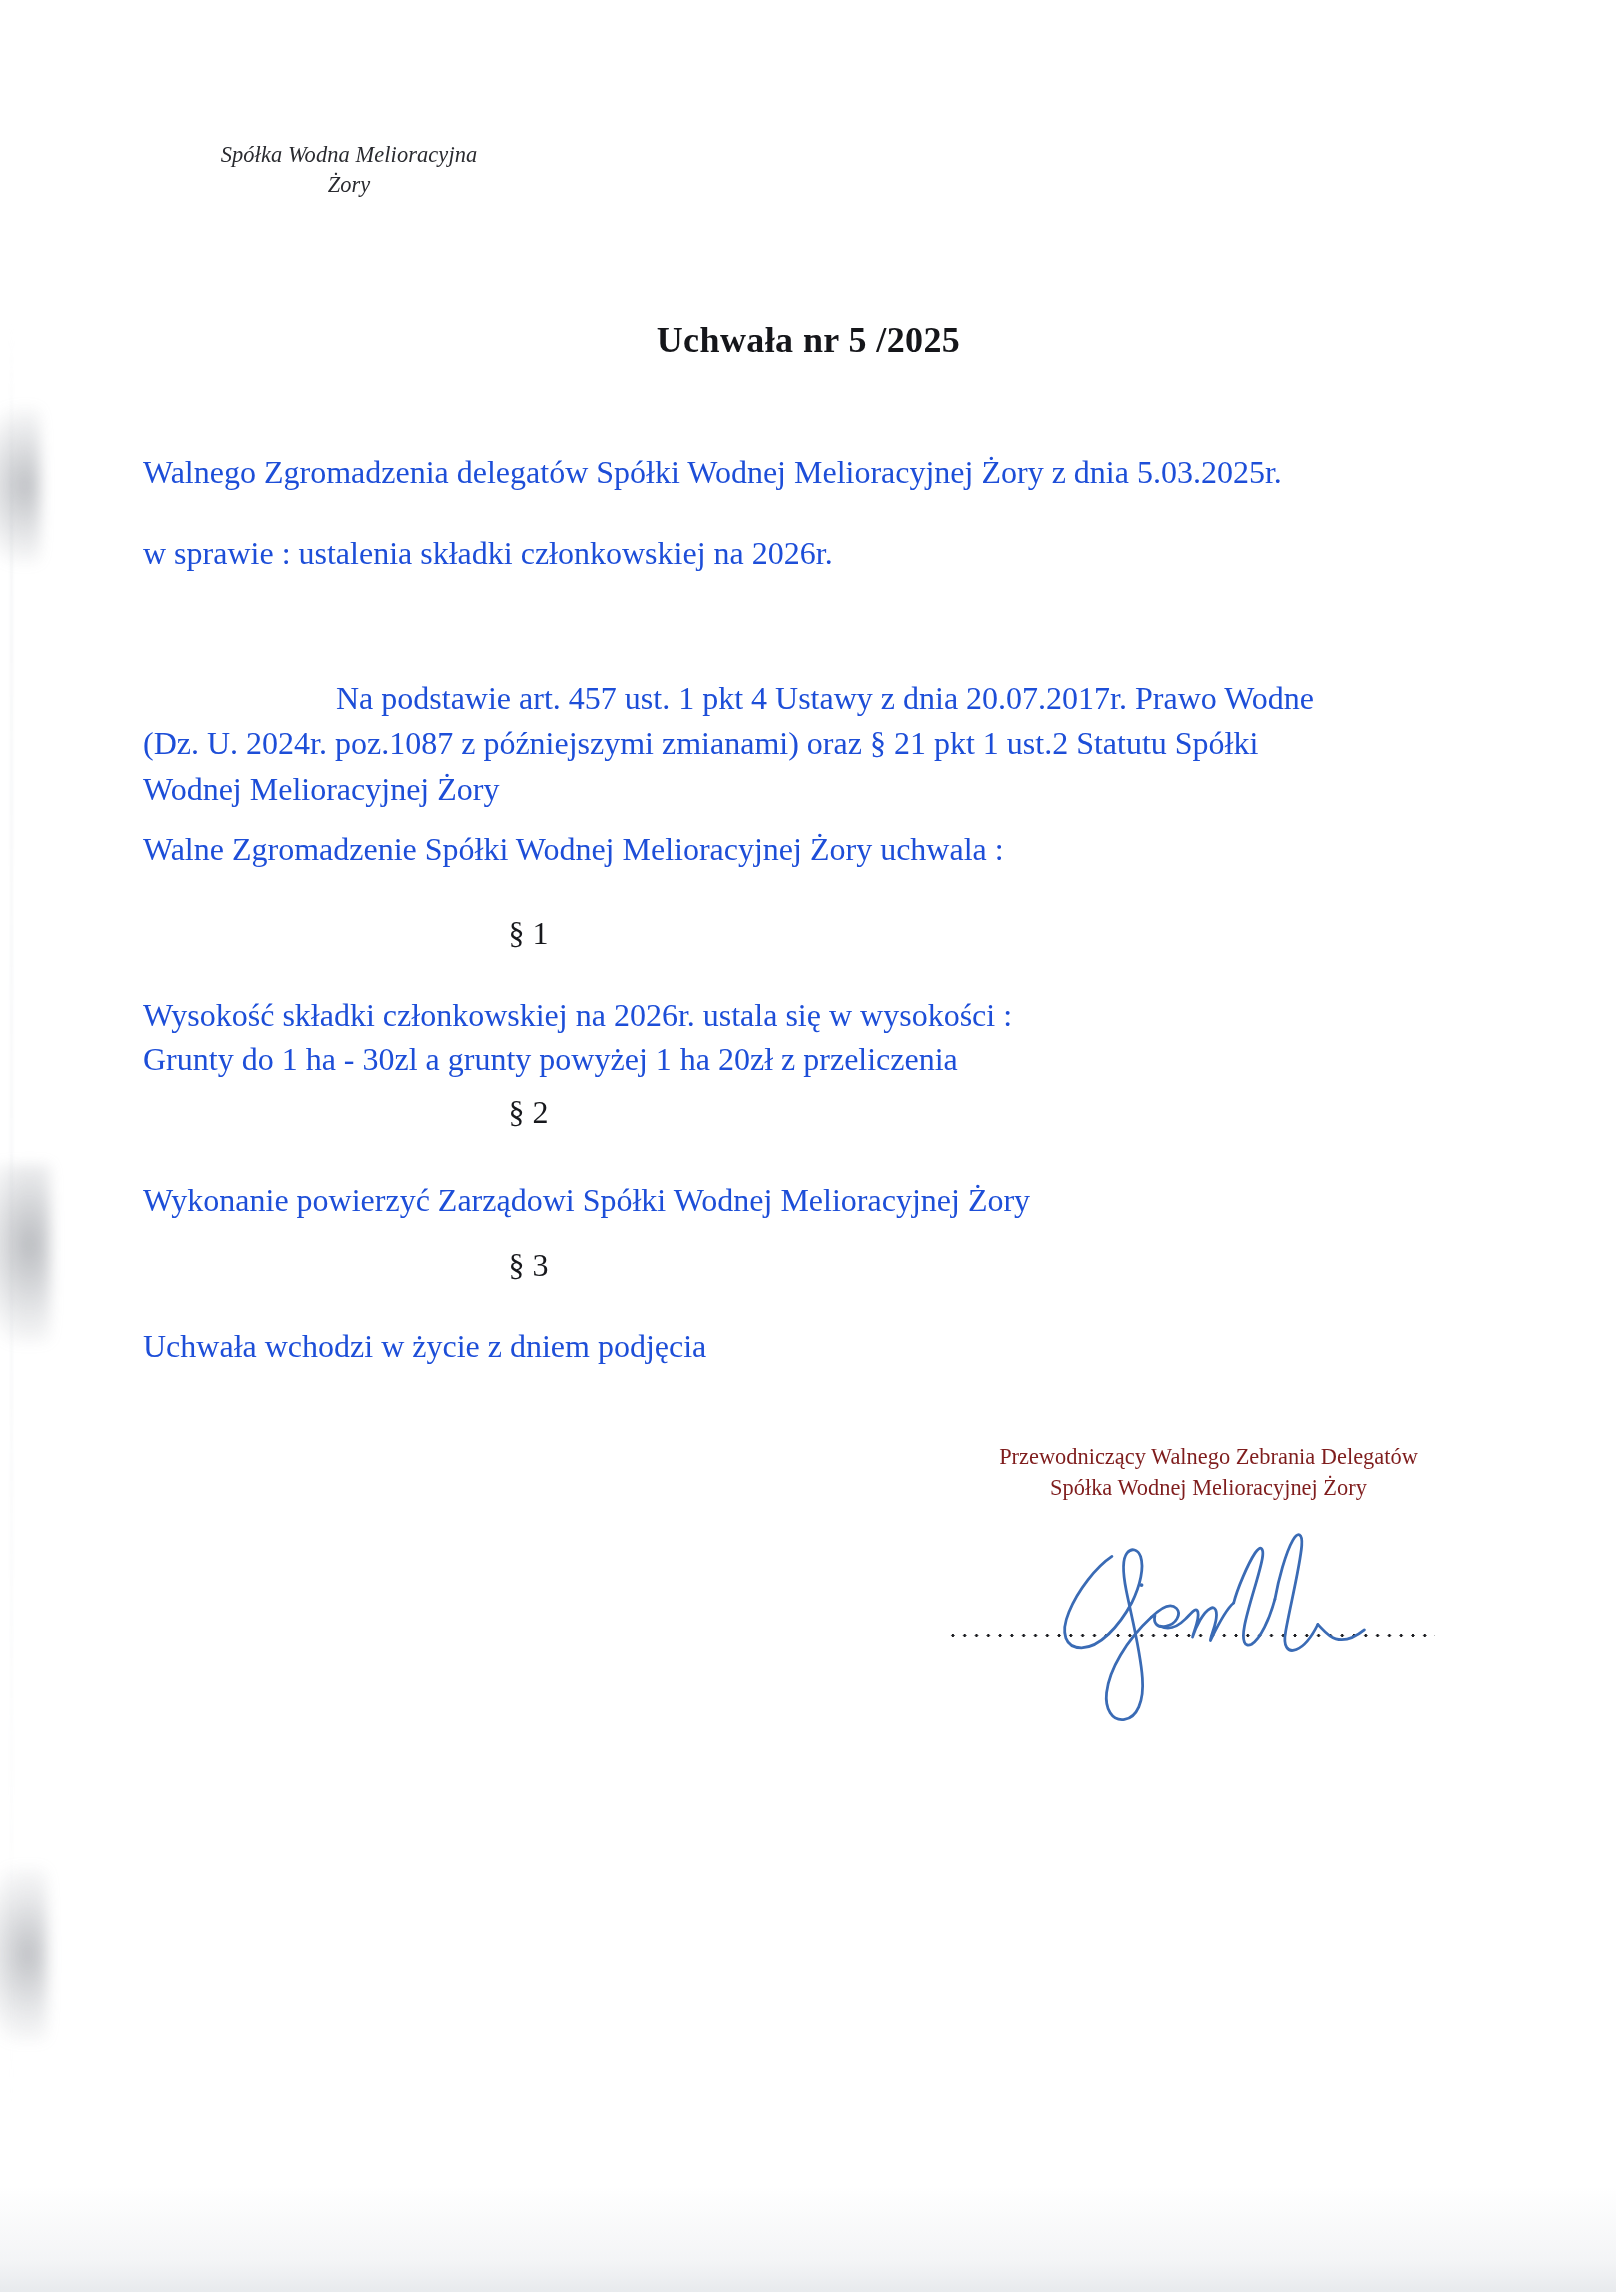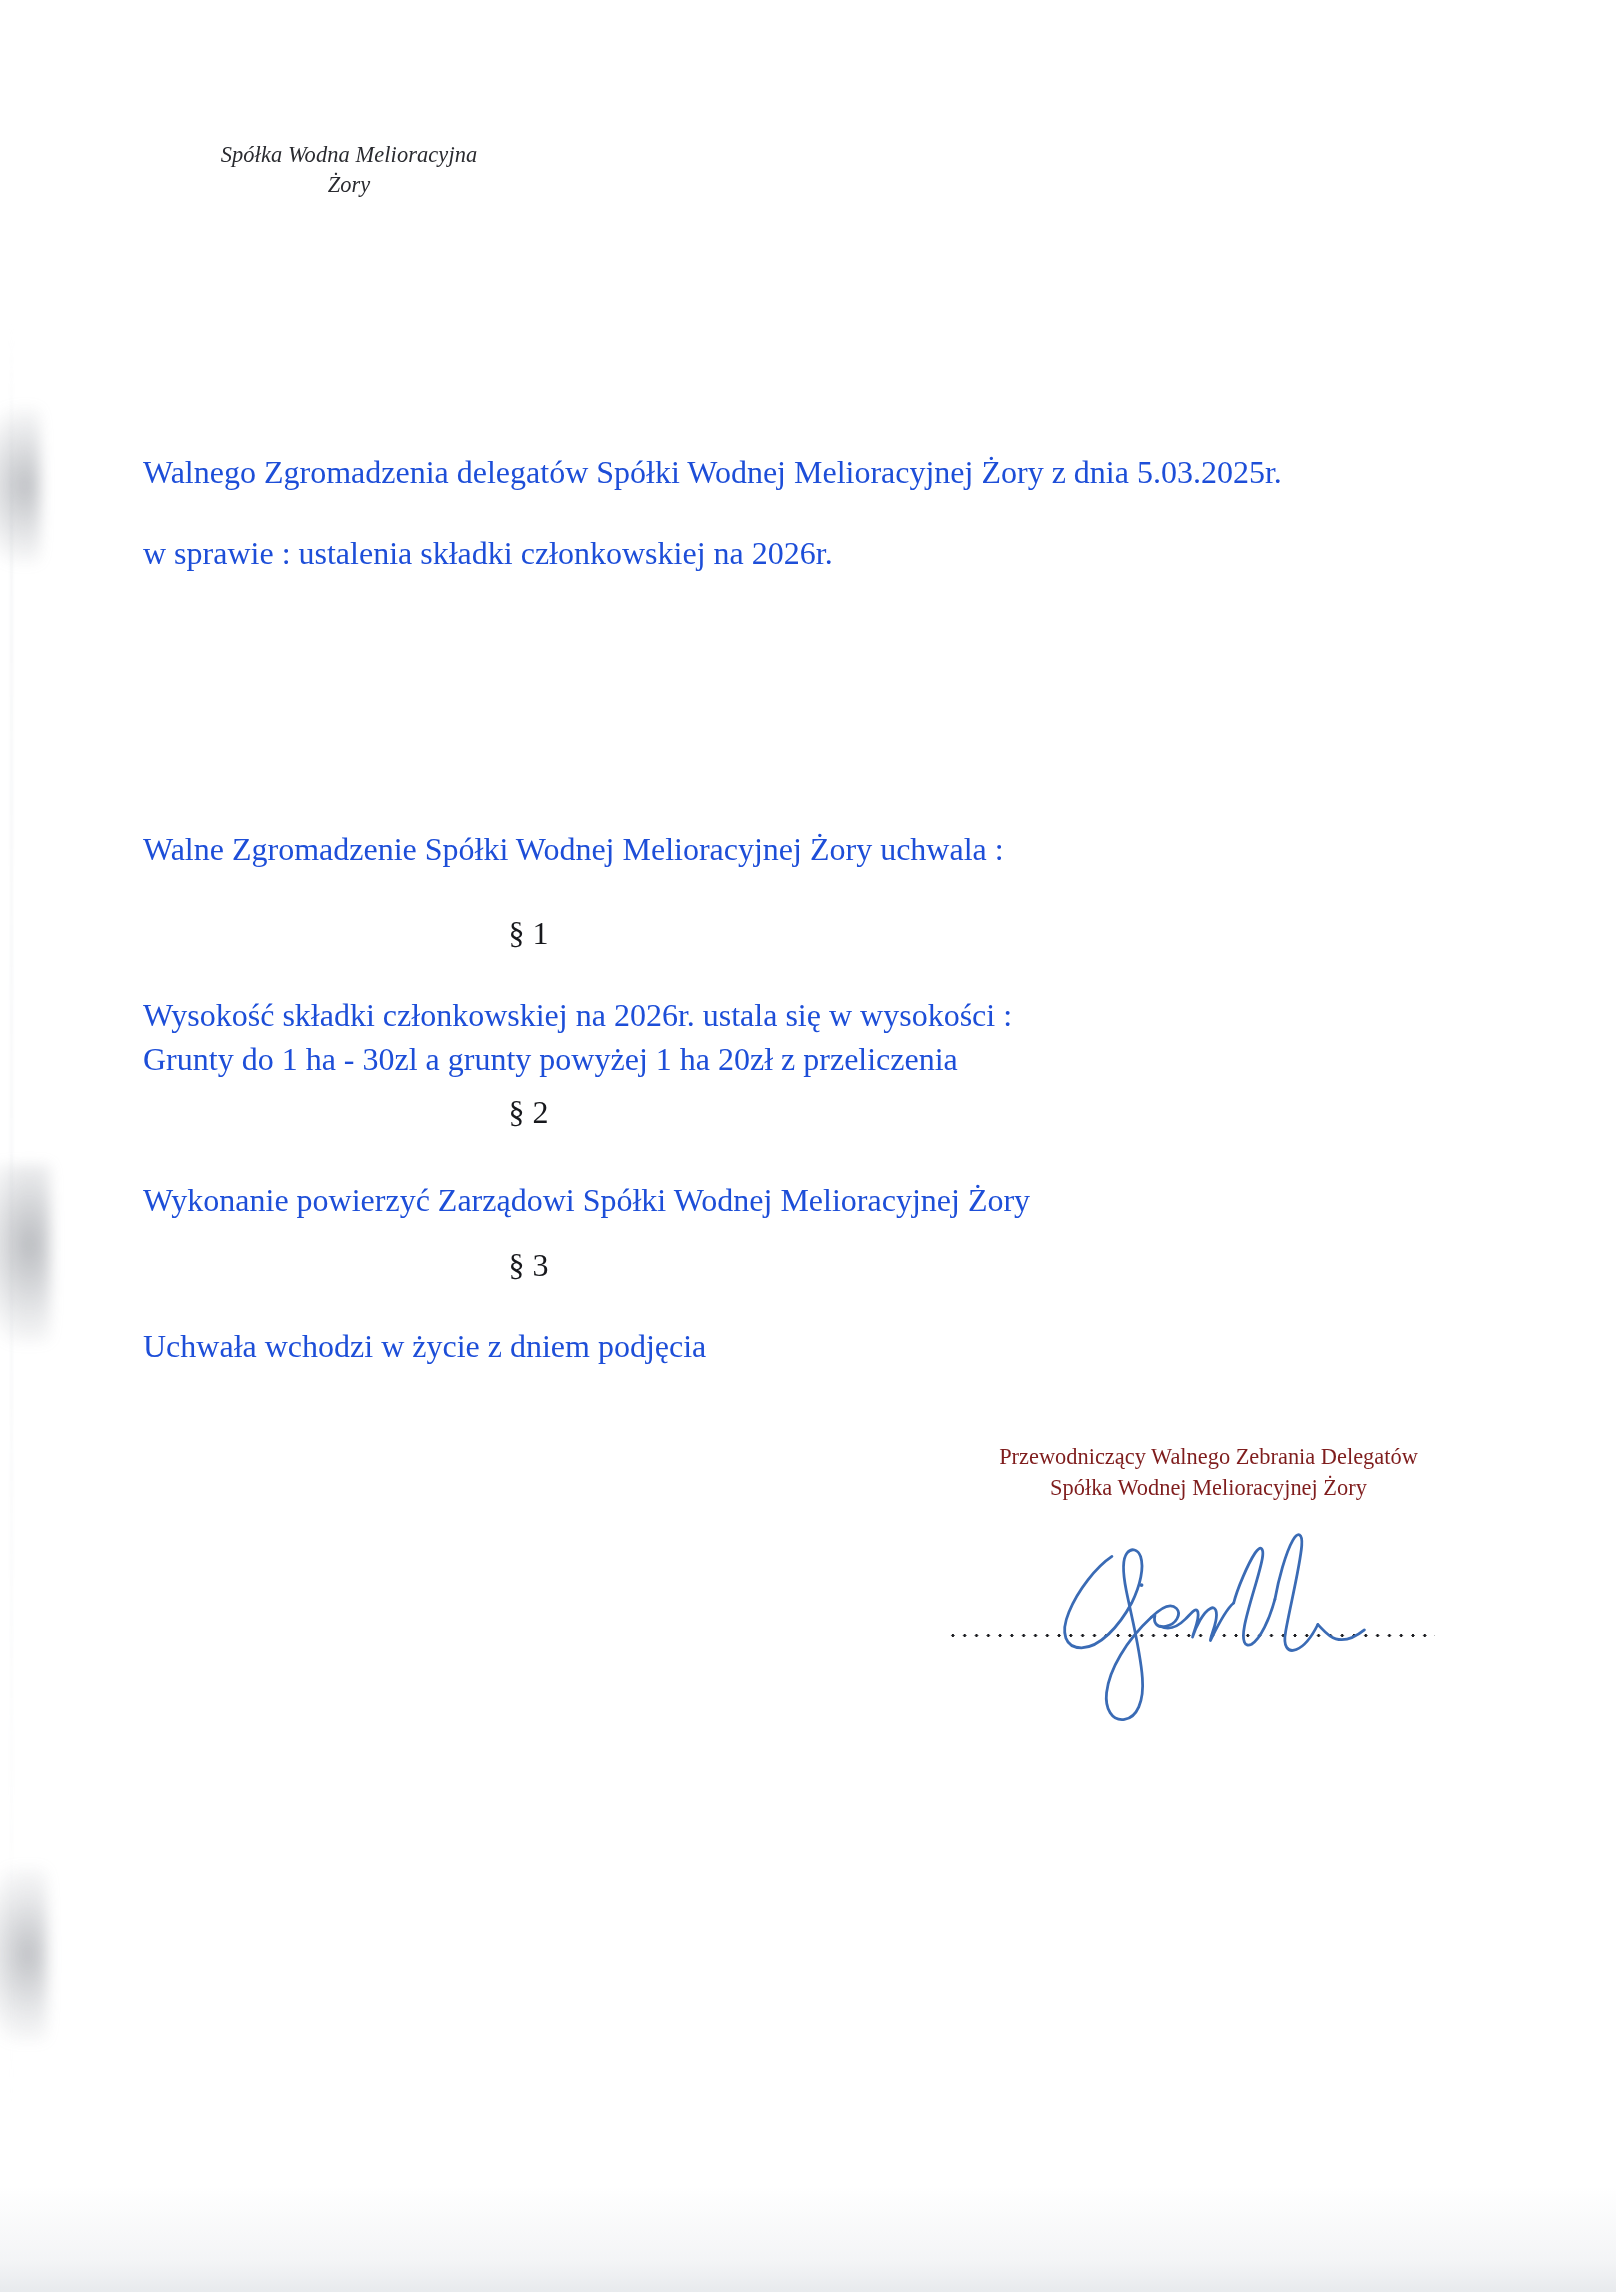--- a/index.html
+++ b/index.html
@@ -179,29 +179,35 @@
   <div class="scan-smudge s1"></div>
   <div class="scan-smudge s2"></div>
   <div class="scan-smudge s3"></div>
   <div class="scan-bottom-band"></div>
 
   <div class="letterhead">
     <div>Spółka Wodna Melioracyjna</div>
     <div>Żory</div>
   </div>
 
+  <div class="doc-title">Uchwała  nr 5 /2025</div>
 
   <div class="block b-intro">
     <p>Walnego Zgromadzenia delegatów Spółki Wodnej Melioracyjnej Żory z dnia 5.03.2025r.</p>
   </div>
 
   <div class="block b-subject">
     <p><span>w sprawie : </span><span class="bold">ustalenia składki członkowskiej na 2026r.</span></p>
   </div>
 
+  <div class="block b-legal">
+    <p class="indent">Na podstawie art. 457 ust. 1 pkt 4 Ustawy z dnia 20.07.2017r. Prawo Wodne</p>
+    <p>(Dz. U. 2024r. poz.1087 z późniejszymi zmianami) oraz § 21 pkt 1 ust.2   Statutu Spółki</p>
+    <p>Wodnej Melioracyjnej Żory</p>
+  </div>
 
   <div class="block b-resolves">
     <p>Walne Zgromadzenie Spółki Wodnej Melioracyjnej Żory uchwala :</p>
   </div>
 
   <div class="section-mark sec-1">§ 1</div>
   <div class="block b-para1-text">
     <p>Wysokość składki członkowskiej na  2026r. ustala się w wysokości :</p>
     <p>Grunty do 1 ha - 30zl  a grunty powyżej 1 ha  20zł z przeliczenia</p>
   </div>

